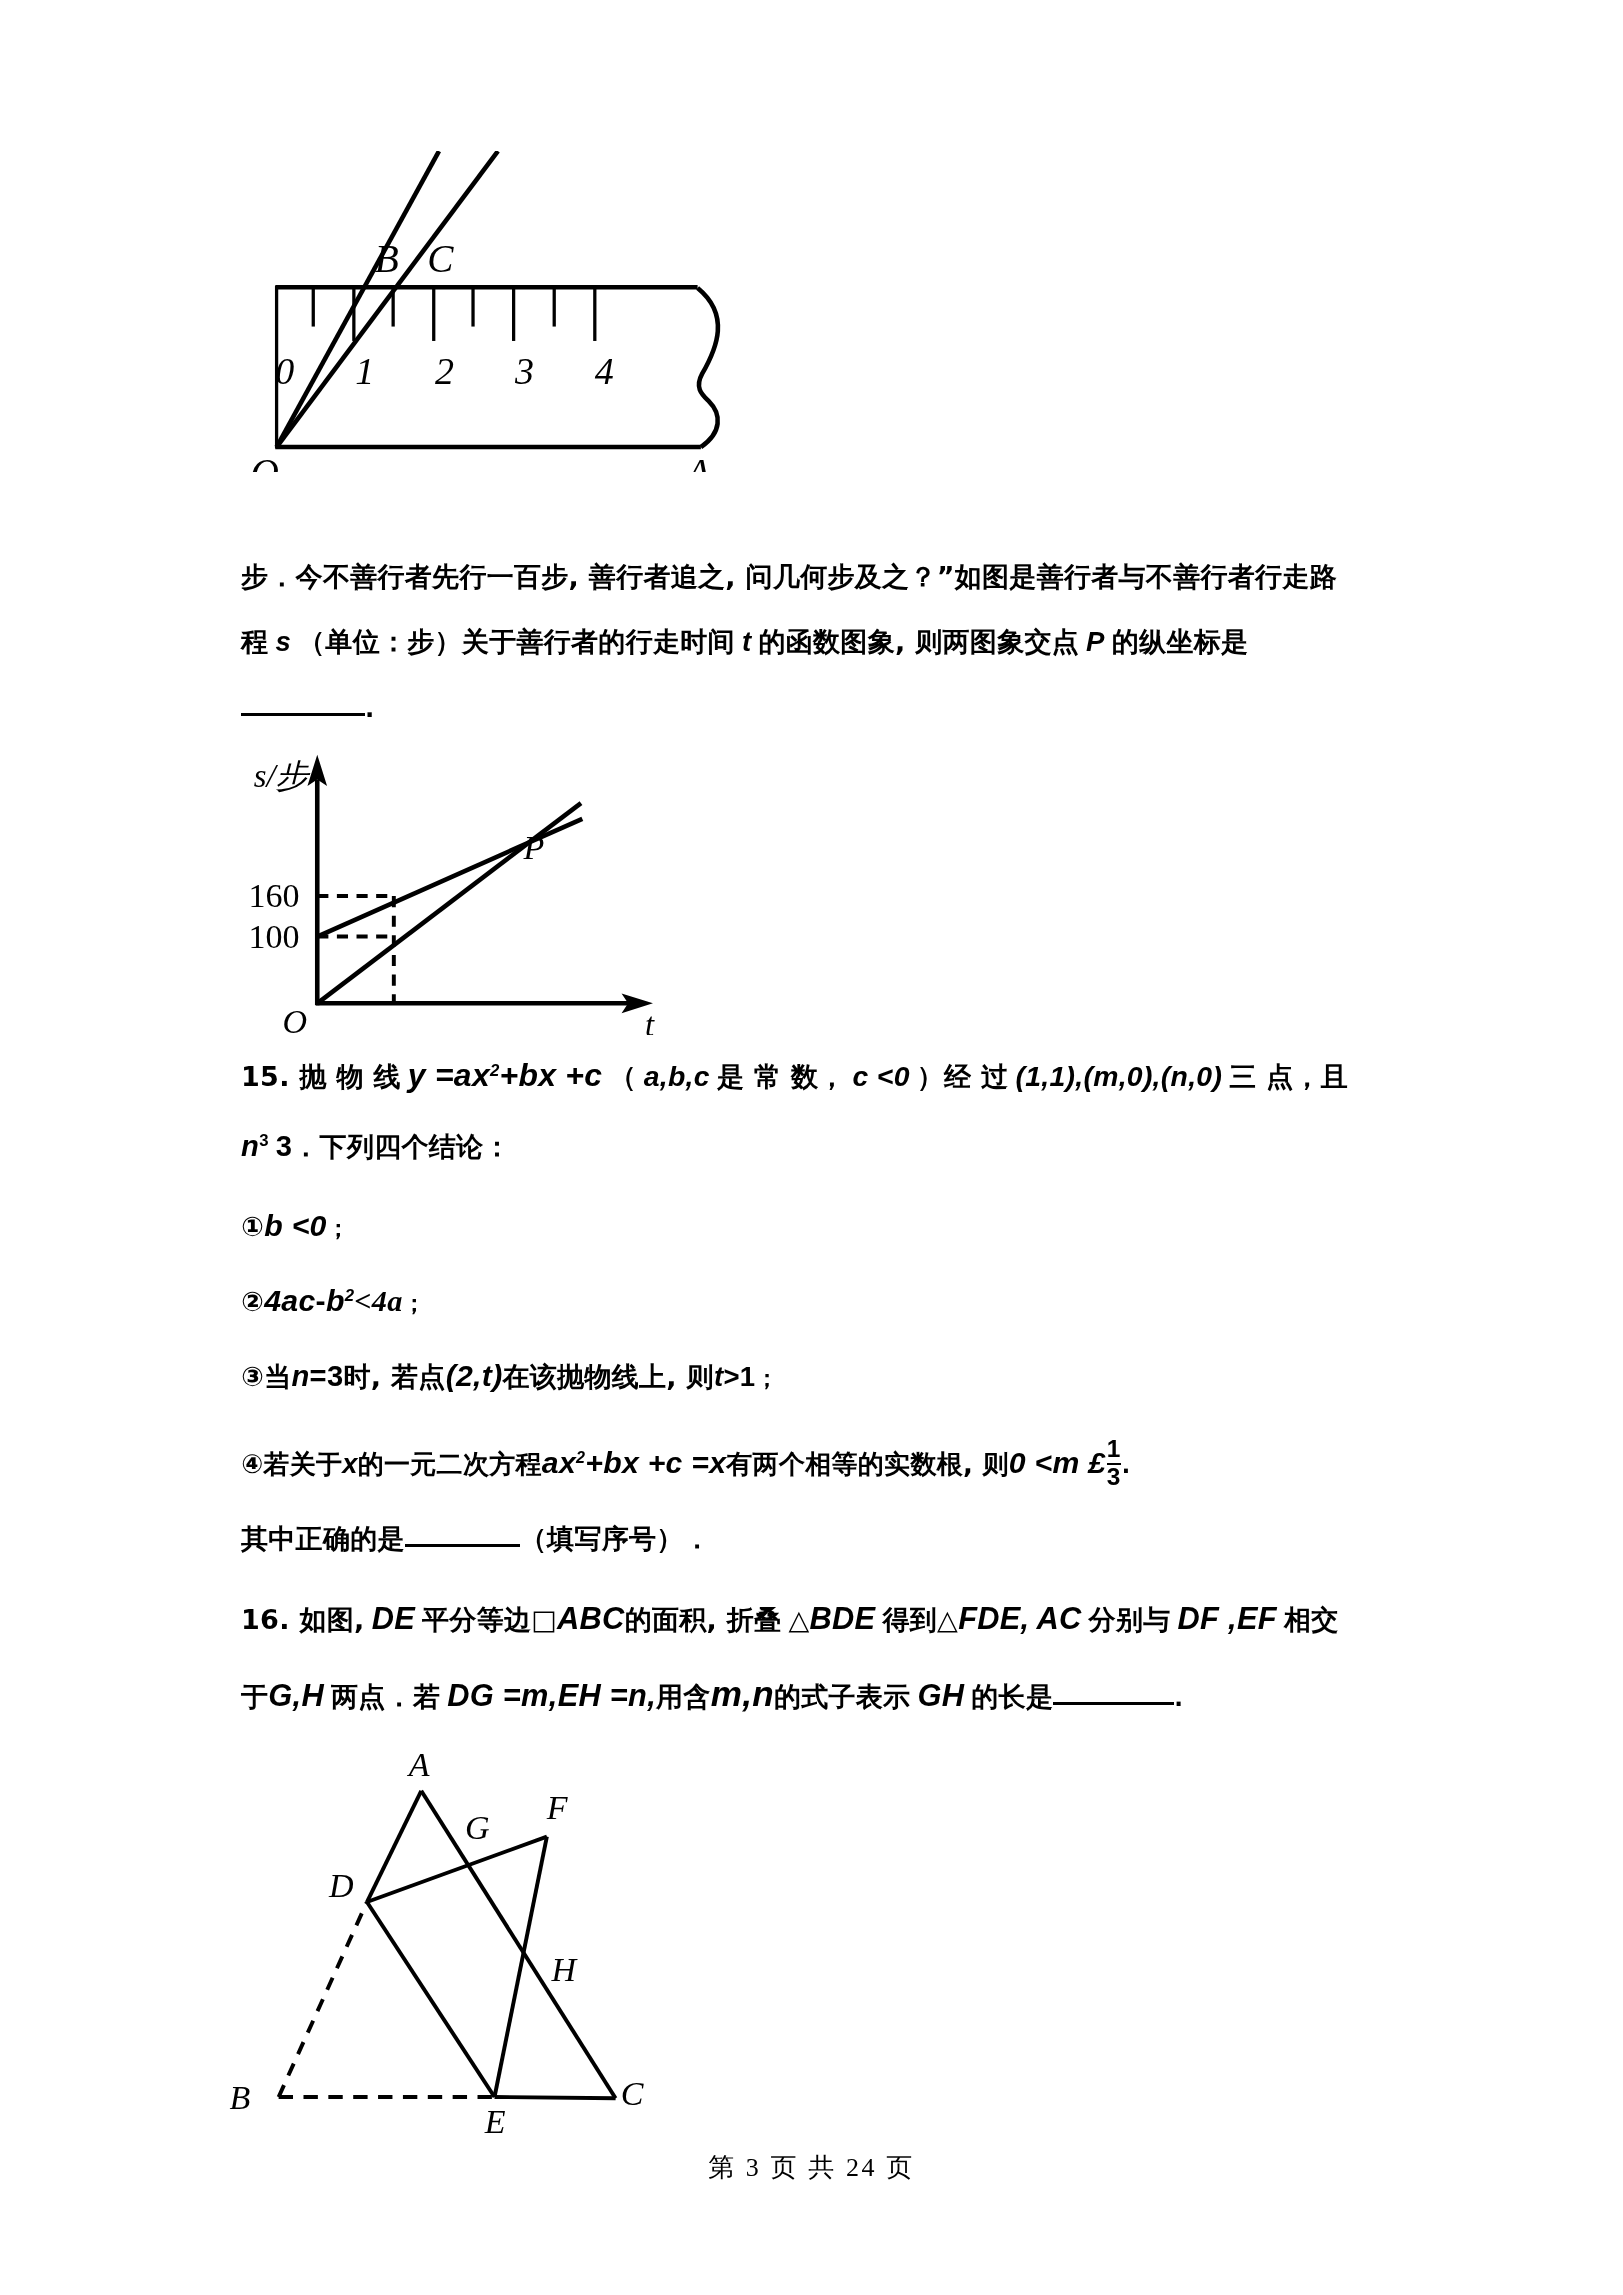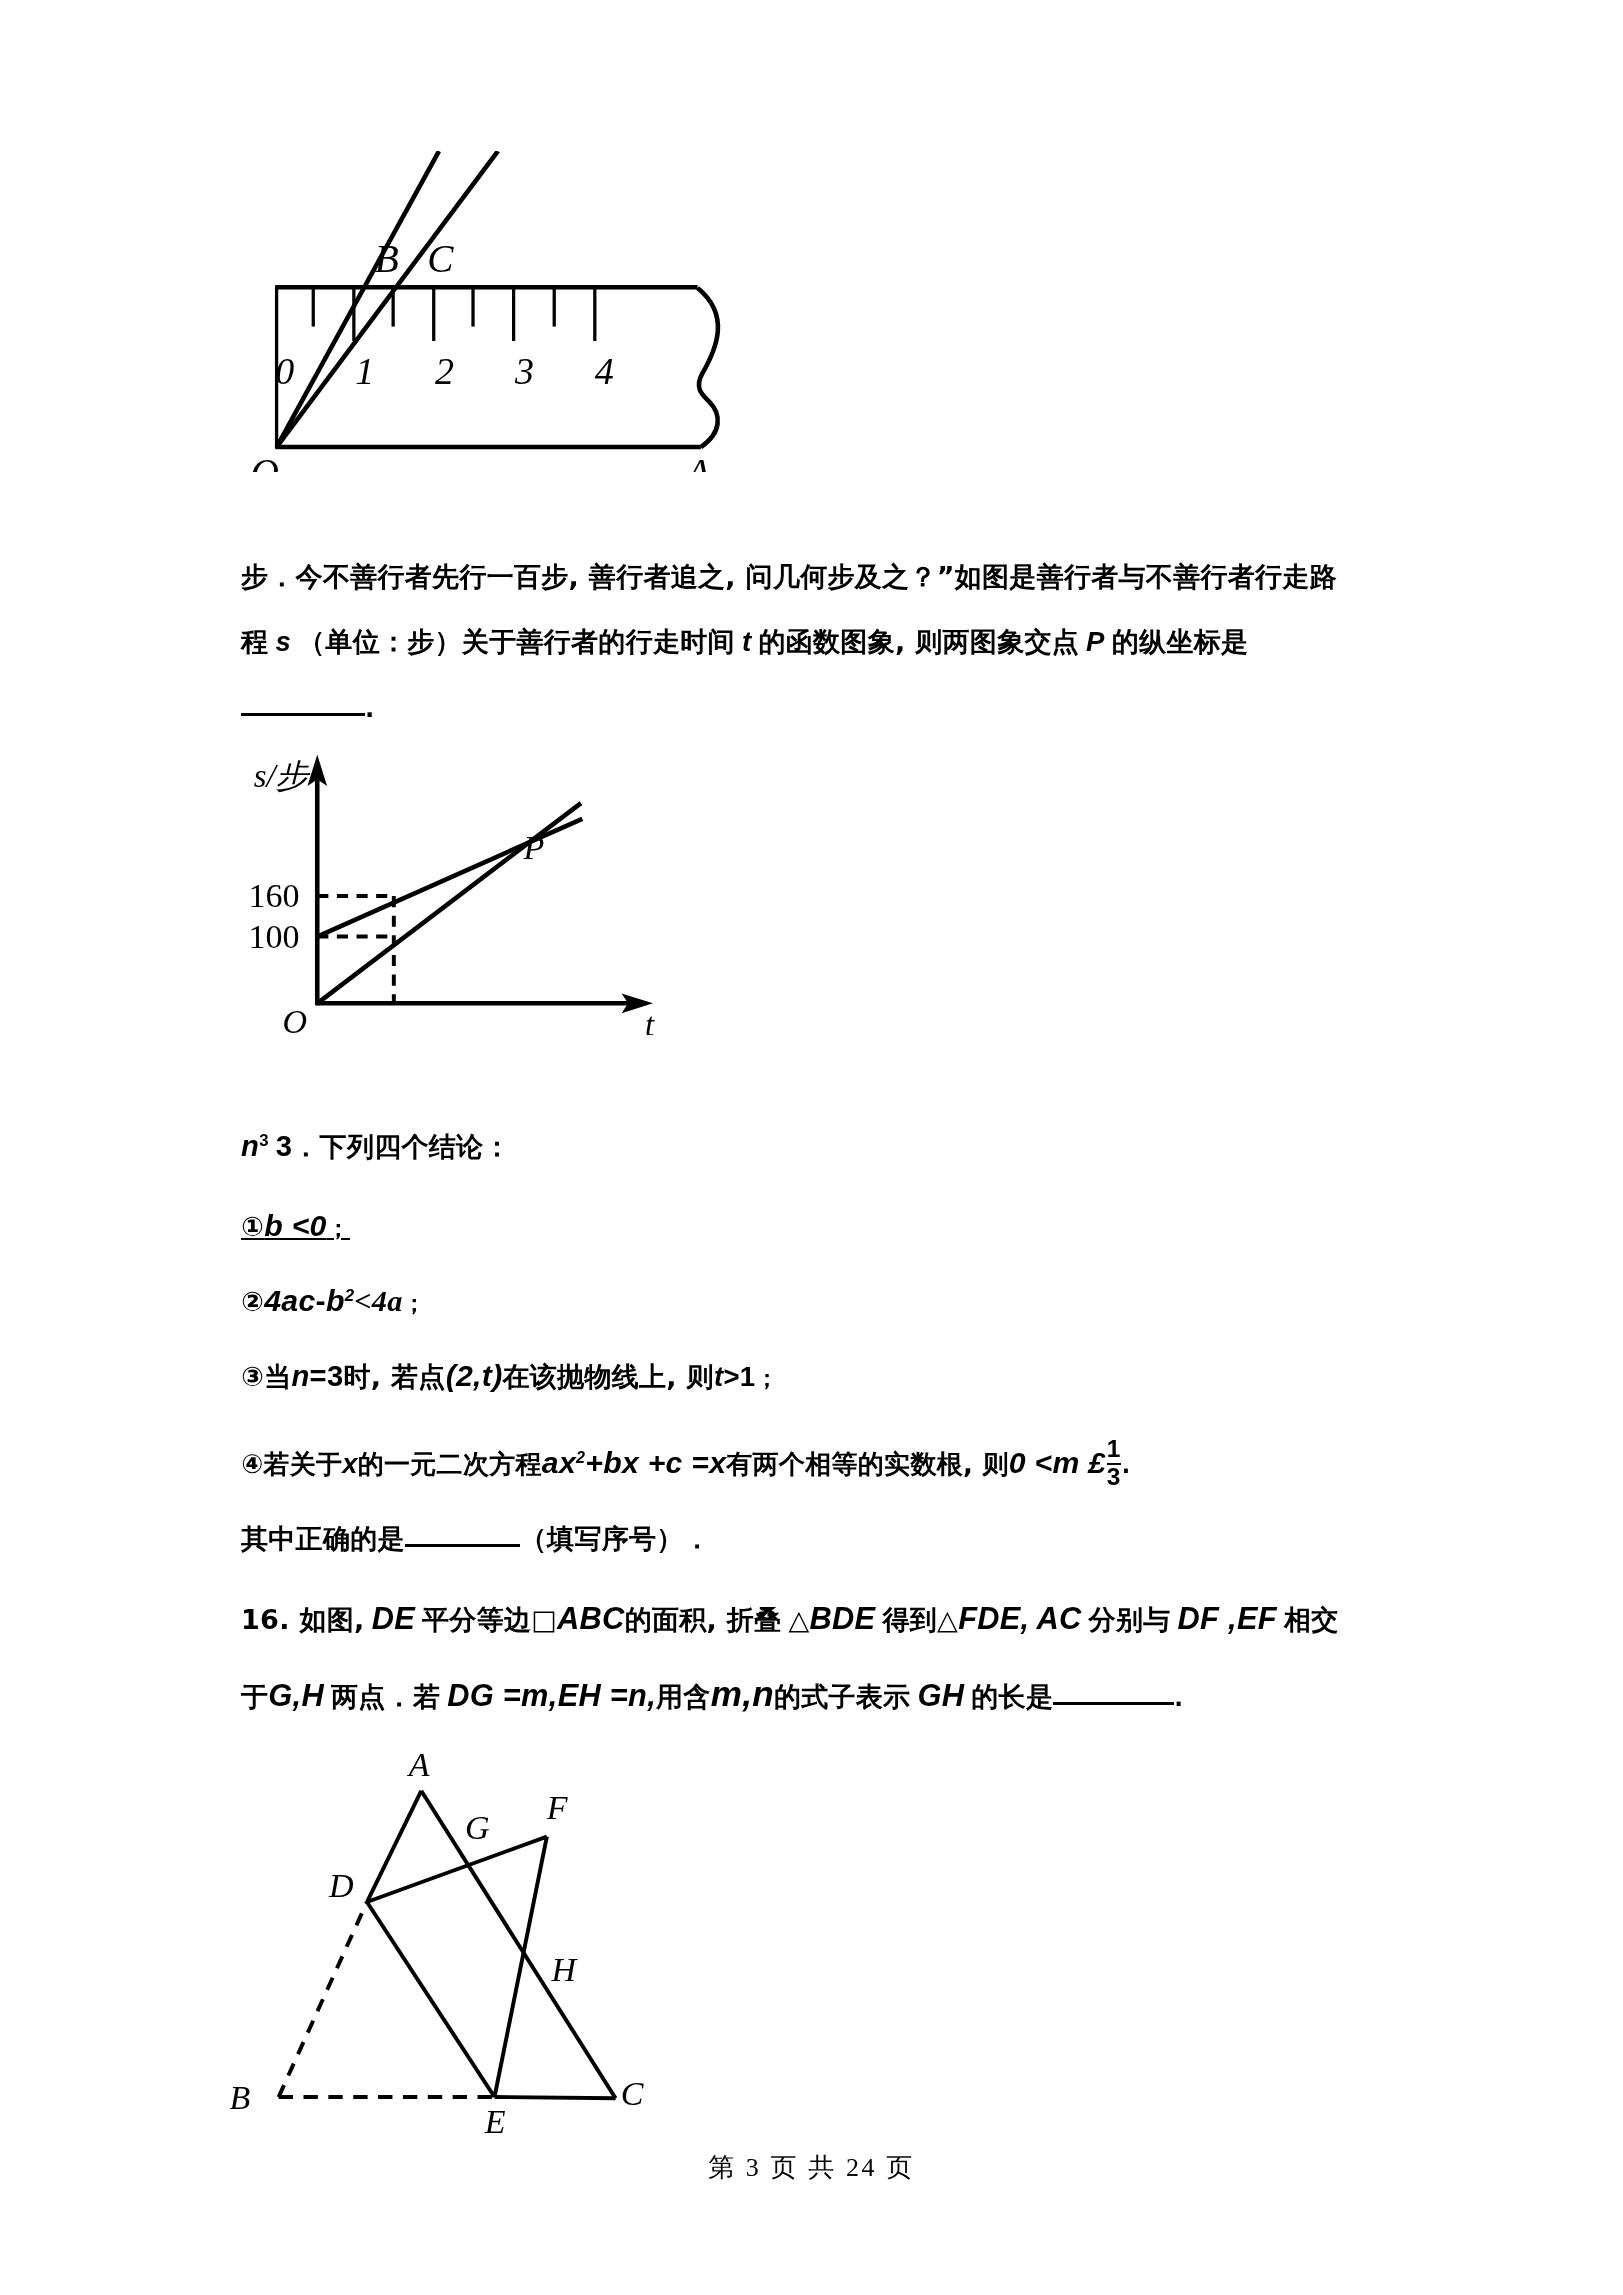--- a/index.html
+++ b/index.html
@@ -152,27 +152,38 @@
 
       <text x="10" y="255" font-family="Liberation Serif, serif" font-size="52" fill="#000">160</text>
       <text x="10" y="318" font-family="Liberation Serif, serif" font-size="52" fill="#000">100</text>
       <text x="18" y="72" font-family="Liberation Serif, serif" font-size="50" font-style="italic" fill="#000">s/步</text>
       <text x="616" y="452" font-family="Liberation Serif, serif" font-size="50" font-style="italic" fill="#000">t</text>
       <text x="62" y="448" font-family="Liberation Serif, serif" font-size="52" font-style="italic" fill="#000">O</text>
       <text x="430" y="182" font-family="Liberation Serif, serif" font-size="52" font-style="italic" fill="#000">P</text>
     </svg>
   </div>
 
+  <div class="qline" style="left:241px; top:1060px;">
+    <span class="cn">15.  抛 物 线</span>
+    <span class="mathi" style="font-size:1.18em;">y =ax</span><sup class="sm mathi">2</sup><span class="mathi" style="font-size:1.18em;">+bx +c</span>
+    <span class="cn">（</span>
+    <span class="mathi" style="font-size:1.05em;">a,b,c</span>
+    <span class="cn">是 常 数，</span>
+    <span class="mathi" style="font-size:1.05em;">c &lt;0</span>
+    <span class="cn">）经 过</span>
+    <span class="mathi" style="font-size:1.05em;">(1,1),(m,0),(n,0)</span>
+    <span class="cn">三 点，且</span>
+  </div>
 
   <div class="qline" style="left:241px; top:1132px;">
     <span class="mathi" style="font-size:1.08em;">n</span><sup class="sm mathb">3</sup>
     <span class="mathb" style="font-size:1.08em;">3</span><span class="cn">．下列四个结论：</span>
   </div>
 
-  <div class="qline" style="left:241px; top:1211px;text-decoration:underline;">
+  <div class="qline" style="left:241px; top:1211px;">
     <span class="cn">①</span><span class="mathi" style="font-size:1.12em;">b &lt;0</span><span class="cn" style="font-size:0.85em;">；</span>
   </div>
 
   <div class="qline" style="left:241px; top:1286px;">
     <span class="cn">②</span><span class="mathi" style="font-size:1.12em;">4ac</span><span class="mathb" style="font-size:1.12em;">-</span><span class="mathi" style="font-size:1.12em;">b</span><sup class="sm mathi">2</sup><span class="mathi" style="font-size:1.12em;font-family:Liberation Serif, serif;">&lt;4a</span><span class="cn" style="font-size:0.85em;">；</span>
   </div>
 
   <div class="qline" style="left:241px; top:1361px;">
     <span class="cn">③</span><span class="cn">当</span><span class="mathi" style="font-size:1.08em;">n</span><span class="mathb" style="font-size:1.08em;">=3</span><span class="cn">时, 若点</span><span class="mathi" style="font-size:1.12em;">(2,t)</span><span class="cn">在该抛物线上, 则</span><span class="mathi" style="font-size:1.02em;">t</span><span class="mathb" style="font-size:1.02em;">&gt;1</span><span class="cn" style="font-size:0.85em;">；</span>
   </div>

